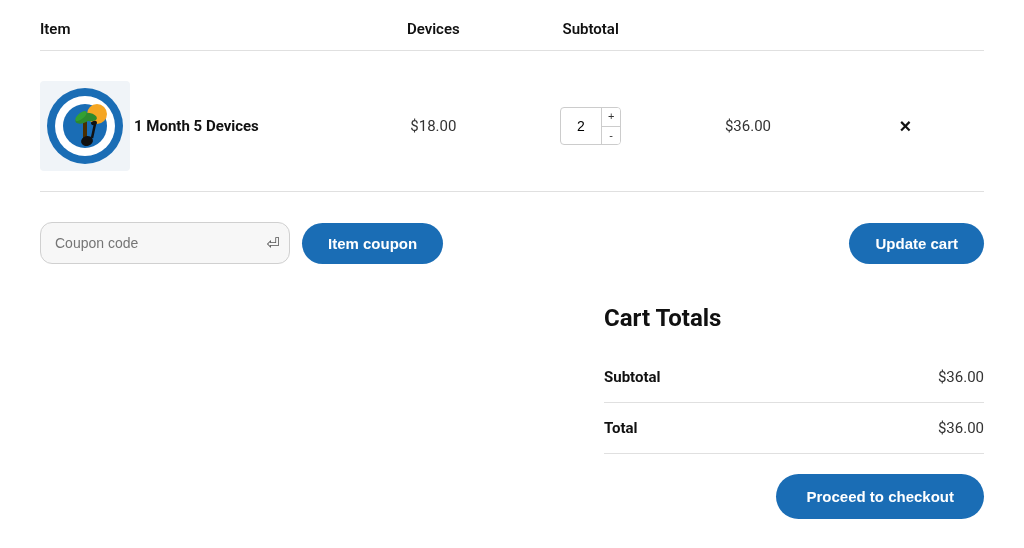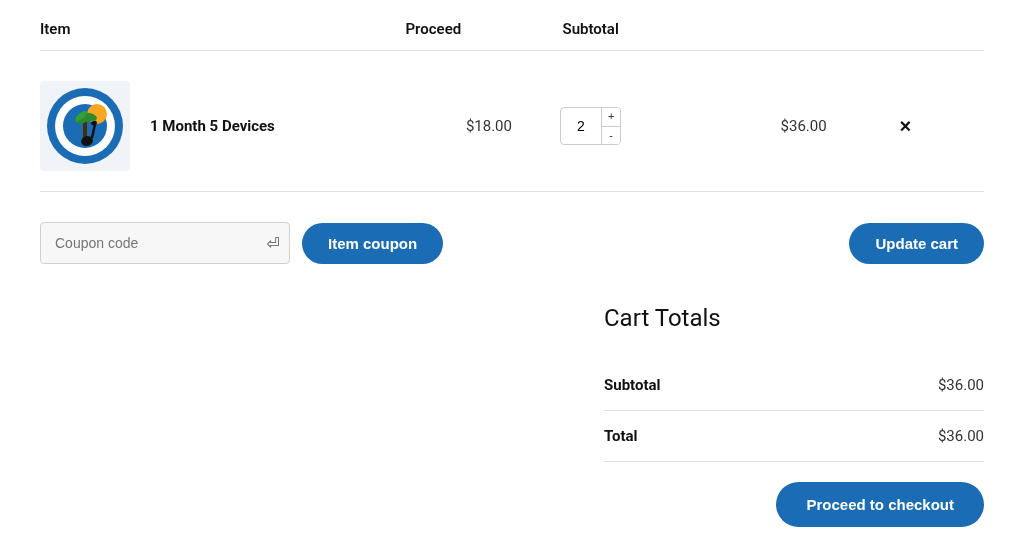--- a/index.html
+++ b/index.html
@@ -39,21 +39,21 @@
     .cart-row {
       display: grid;
       grid-template-columns: 2fr 1fr 1fr 1fr 1fr;
       align-items: center;
       padding: 20px 0;
       border-bottom: 1px solid #e0e0e0;
     }
     .cart-item-info {
       display: flex;
       align-items: center;
-      gap: 20px;
+      gap: 4px;
     }
     .product-image {
       width: 90px;
       height: 90px;
       border-radius: 4px;
       overflow: hidden;
       flex-shrink: 0;
       background: #f0f4f8;
       display: flex;
       align-items: center;
@@ -63,21 +63,21 @@
       width: 80px;
       height: 80px;
     }
     .product-name {
       font-weight: 700;
       font-size: 15px;
       color: #111;
     }
     .col-price-val,
     .col-subtotal-val {
-      text-align: right;
+      text-align: center;
       color: #333;
     }
     .col-qty-val {
       display: flex;
       align-items: center;
       justify-content: center;
     }
     .qty-wrapper {
       display: flex;
       align-items: center;
@@ -136,21 +136,21 @@
     }
     .coupon-input-wrapper {
       position: relative;
       display: flex;
       align-items: center;
     }
     .coupon-input {
       width: 250px;
       padding: 12px 40px 12px 14px;
       border: 1px solid #d0d0d0;
-      border-radius: 4px;
+      border-radius: 12px;
       background: #f7f7f7;
       font-size: 14px;
       color: #666;
       outline: none;
     }
     .coupon-icon {
       position: absolute;
       right: 10px;
       color: #555;
       font-size: 16px;
@@ -180,23 +180,23 @@
     .cart-totals-wrapper {
       display: flex;
       justify-content: flex-end;
       margin-top: 20px;
     }
     .cart-totals {
       width: 380px;
     }
     .cart-totals-title {
       font-size: 24px;
-      font-weight: 400;
-      color: #111;
-      margin-bottom: 28px;
+      font-weight: 700;
+      color: #111;
+      margin-bottom: 20px;
     }
     .totals-row {
       display: flex;
       justify-content: space-between;
       align-items: center;
       padding: 16px 0;
       border-bottom: 1px solid #e0e0e0;
     }
     .totals-label {
       font-weight: 700;
@@ -225,21 +225,21 @@
       text-align: center;
     }
   </style>
 </head>
 <body>
 
 <div class="page-wrapper">
 
   <div class="cart-table-header">
     <span class="col-item">Item</span>
-    <span class="col-qty">Proceed</span>
+    <span class="col-qty">Devices</span>
     <span class="col-subtotal">Subtotal</span>
   </div>
 
   <div class="cart-row">
 
     <div class="cart-item-info">
       <div class="product-image">
 
         <svg viewBox="0 0 80 80" xmlns="http://www.w3.org/2000/svg">
 

